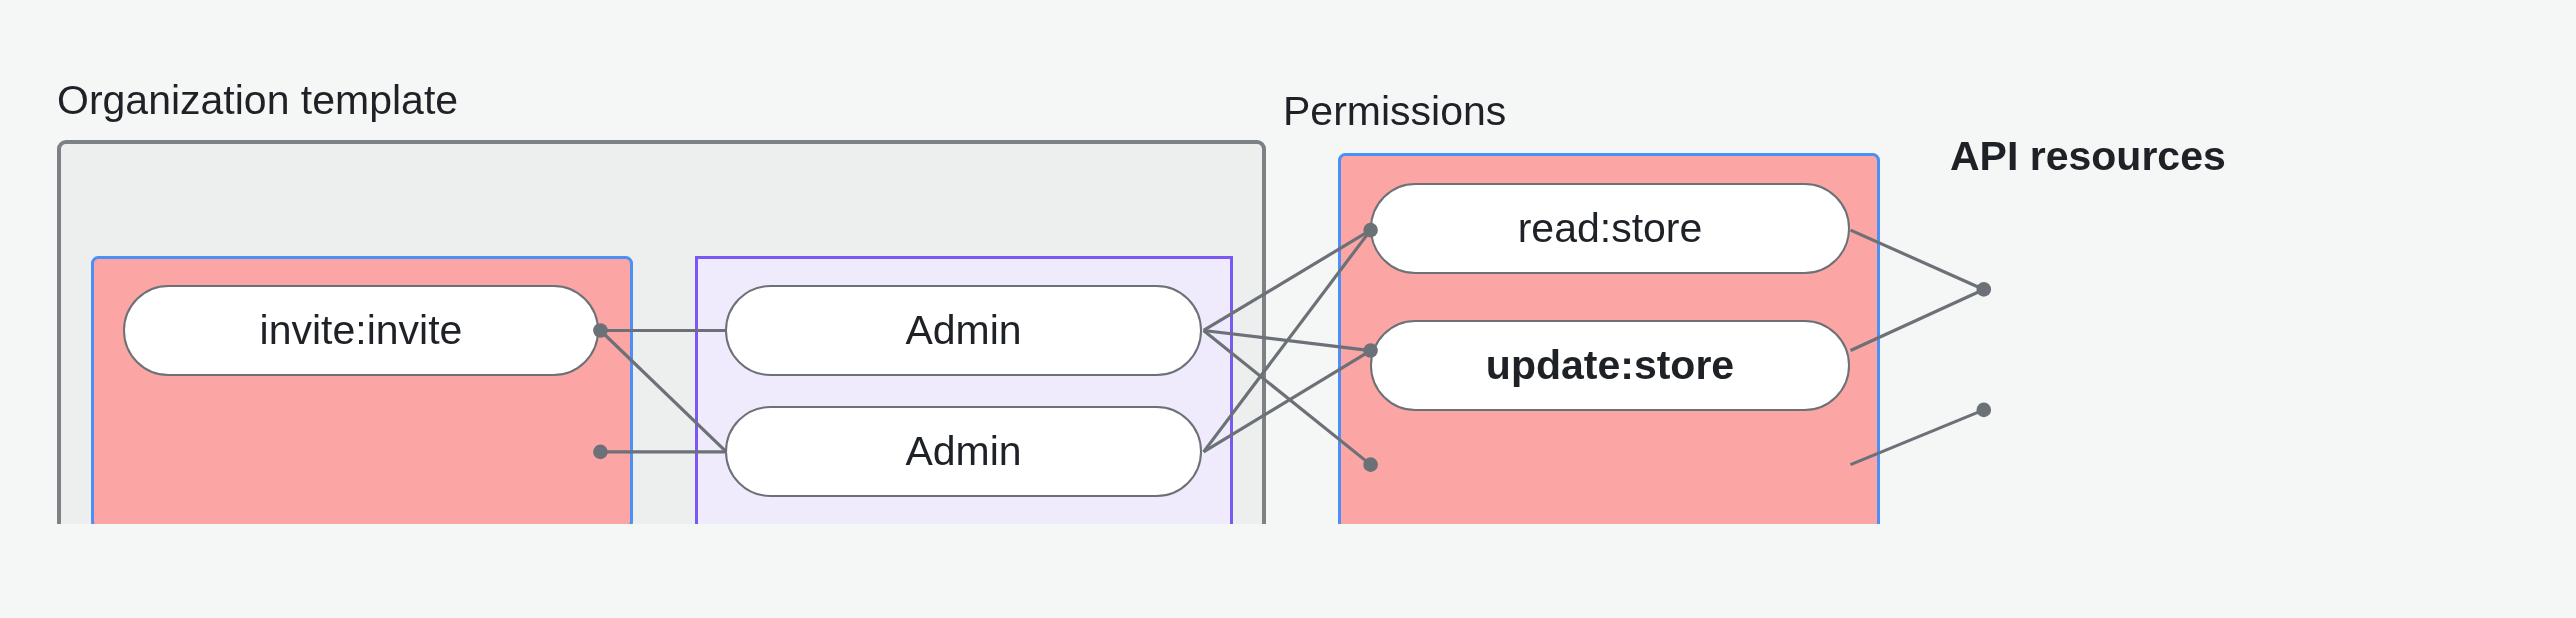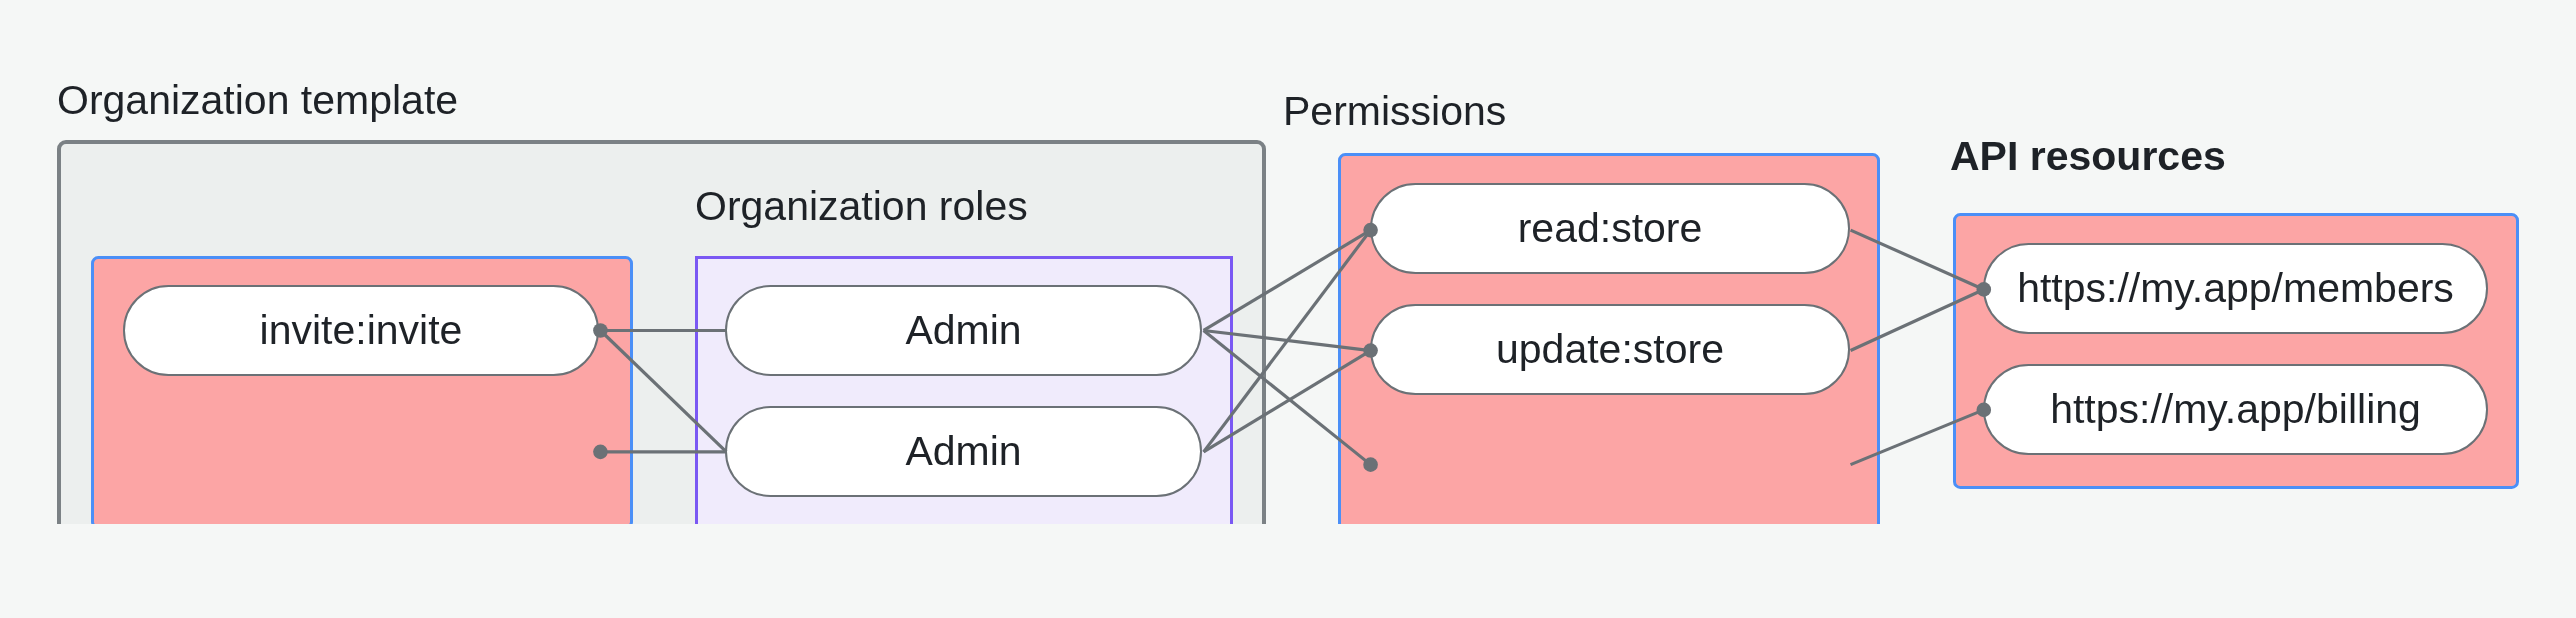--- a/index.html
+++ b/index.html
@@ -72,21 +72,21 @@
     z-index: 2;
   }
   
   .pill-invite { left: 29px; top: 25.6px;  width: 476px; }
   .pill-delete { left: 29px; top: 147px; width: 476px; }
   
   .pill-admin  { left: 27px; top: 25.6px;  width: 477px; }
   .pill-member { left: 27px; top: 147px; width: 477px; }
   
   .pill-read   { left: 29px; top: 27px;  width: 480px; }
-  .pill-update { left: 29px; top: 148px; width: 480px; }
+  .pill-update { left: 29px; top: 164px; width: 480px; font-weight: bold; }
   .pill-manage { left: 29px; top: 262px; width: 480px; }
   
   .pill-members-api { left: 27px; top: 27px;  width: 505px; }
   .pill-billing-api { left: 27px; top: 148px; width: 505px; }
 
   #connectors {
     position: absolute;
     left: 0; top: 0;
     width: 2576px; height: 619px;
     z-index: 3;
@@ -96,44 +96,39 @@
 </head>
 <body>
 
 <div class="stage">
 
   <div class="label label-org-template">Organization template</div>
 
   <div class="box outer-gray"></div>
 
 
-  <div class="label label-org-roles">Organization roles</div>
 
   <div class="label label-permissions">Permissions</div>
 
   <div class="label label-api">API resources</div>
 
   <div class="box blue-box box-org-permissions">
     <div class="pill pill-invite">invite:invite</div>
   </div>
 
   <div class="box purple-box box-org-roles">
     <div class="pill pill-admin">Admin</div>
     <div class="pill pill-member">Admin</div>
   </div>
 
   <div class="box blue-box box-permissions">
     <div class="pill pill-read">read:store</div>
     <div class="pill pill-update">update:store</div>
   </div>
 
-  <div class="box blue-box box-api">
-    <div class="pill pill-members-api">https://my.app/members</div>
-    <div class="pill pill-billing-api">https://my.app/billing</div>
-  </div>
 
   <svg id="connectors" xmlns="http://www.w3.org/2000/svg" viewBox="0 0 2823 678">
       <line x1="658" y1="362" x2="796" y2="362" stroke="#6b7176" stroke-width="3.5"></line>
       <line x1="658" y1="362" x2="796" y2="495" stroke="#6b7176" stroke-width="3.5"></line>
       <line x1="658" y1="495" x2="796" y2="495" stroke="#6b7176" stroke-width="3.5"></line>
       <line x1="1319" y1="362" x2="1502" y2="252" stroke="#6b7176" stroke-width="3.5"></line>
       <line x1="1319" y1="362" x2="1502" y2="384" stroke="#6b7176" stroke-width="3.5"></line>
       <line x1="1319" y1="362" x2="1502" y2="509" stroke="#6b7176" stroke-width="3.5"></line>
       <line x1="1319" y1="495" x2="1502" y2="252" stroke="#6b7176" stroke-width="3.5"></line>
       <line x1="1319" y1="495" x2="1502" y2="384" stroke="#6b7176" stroke-width="3.5"></line>

